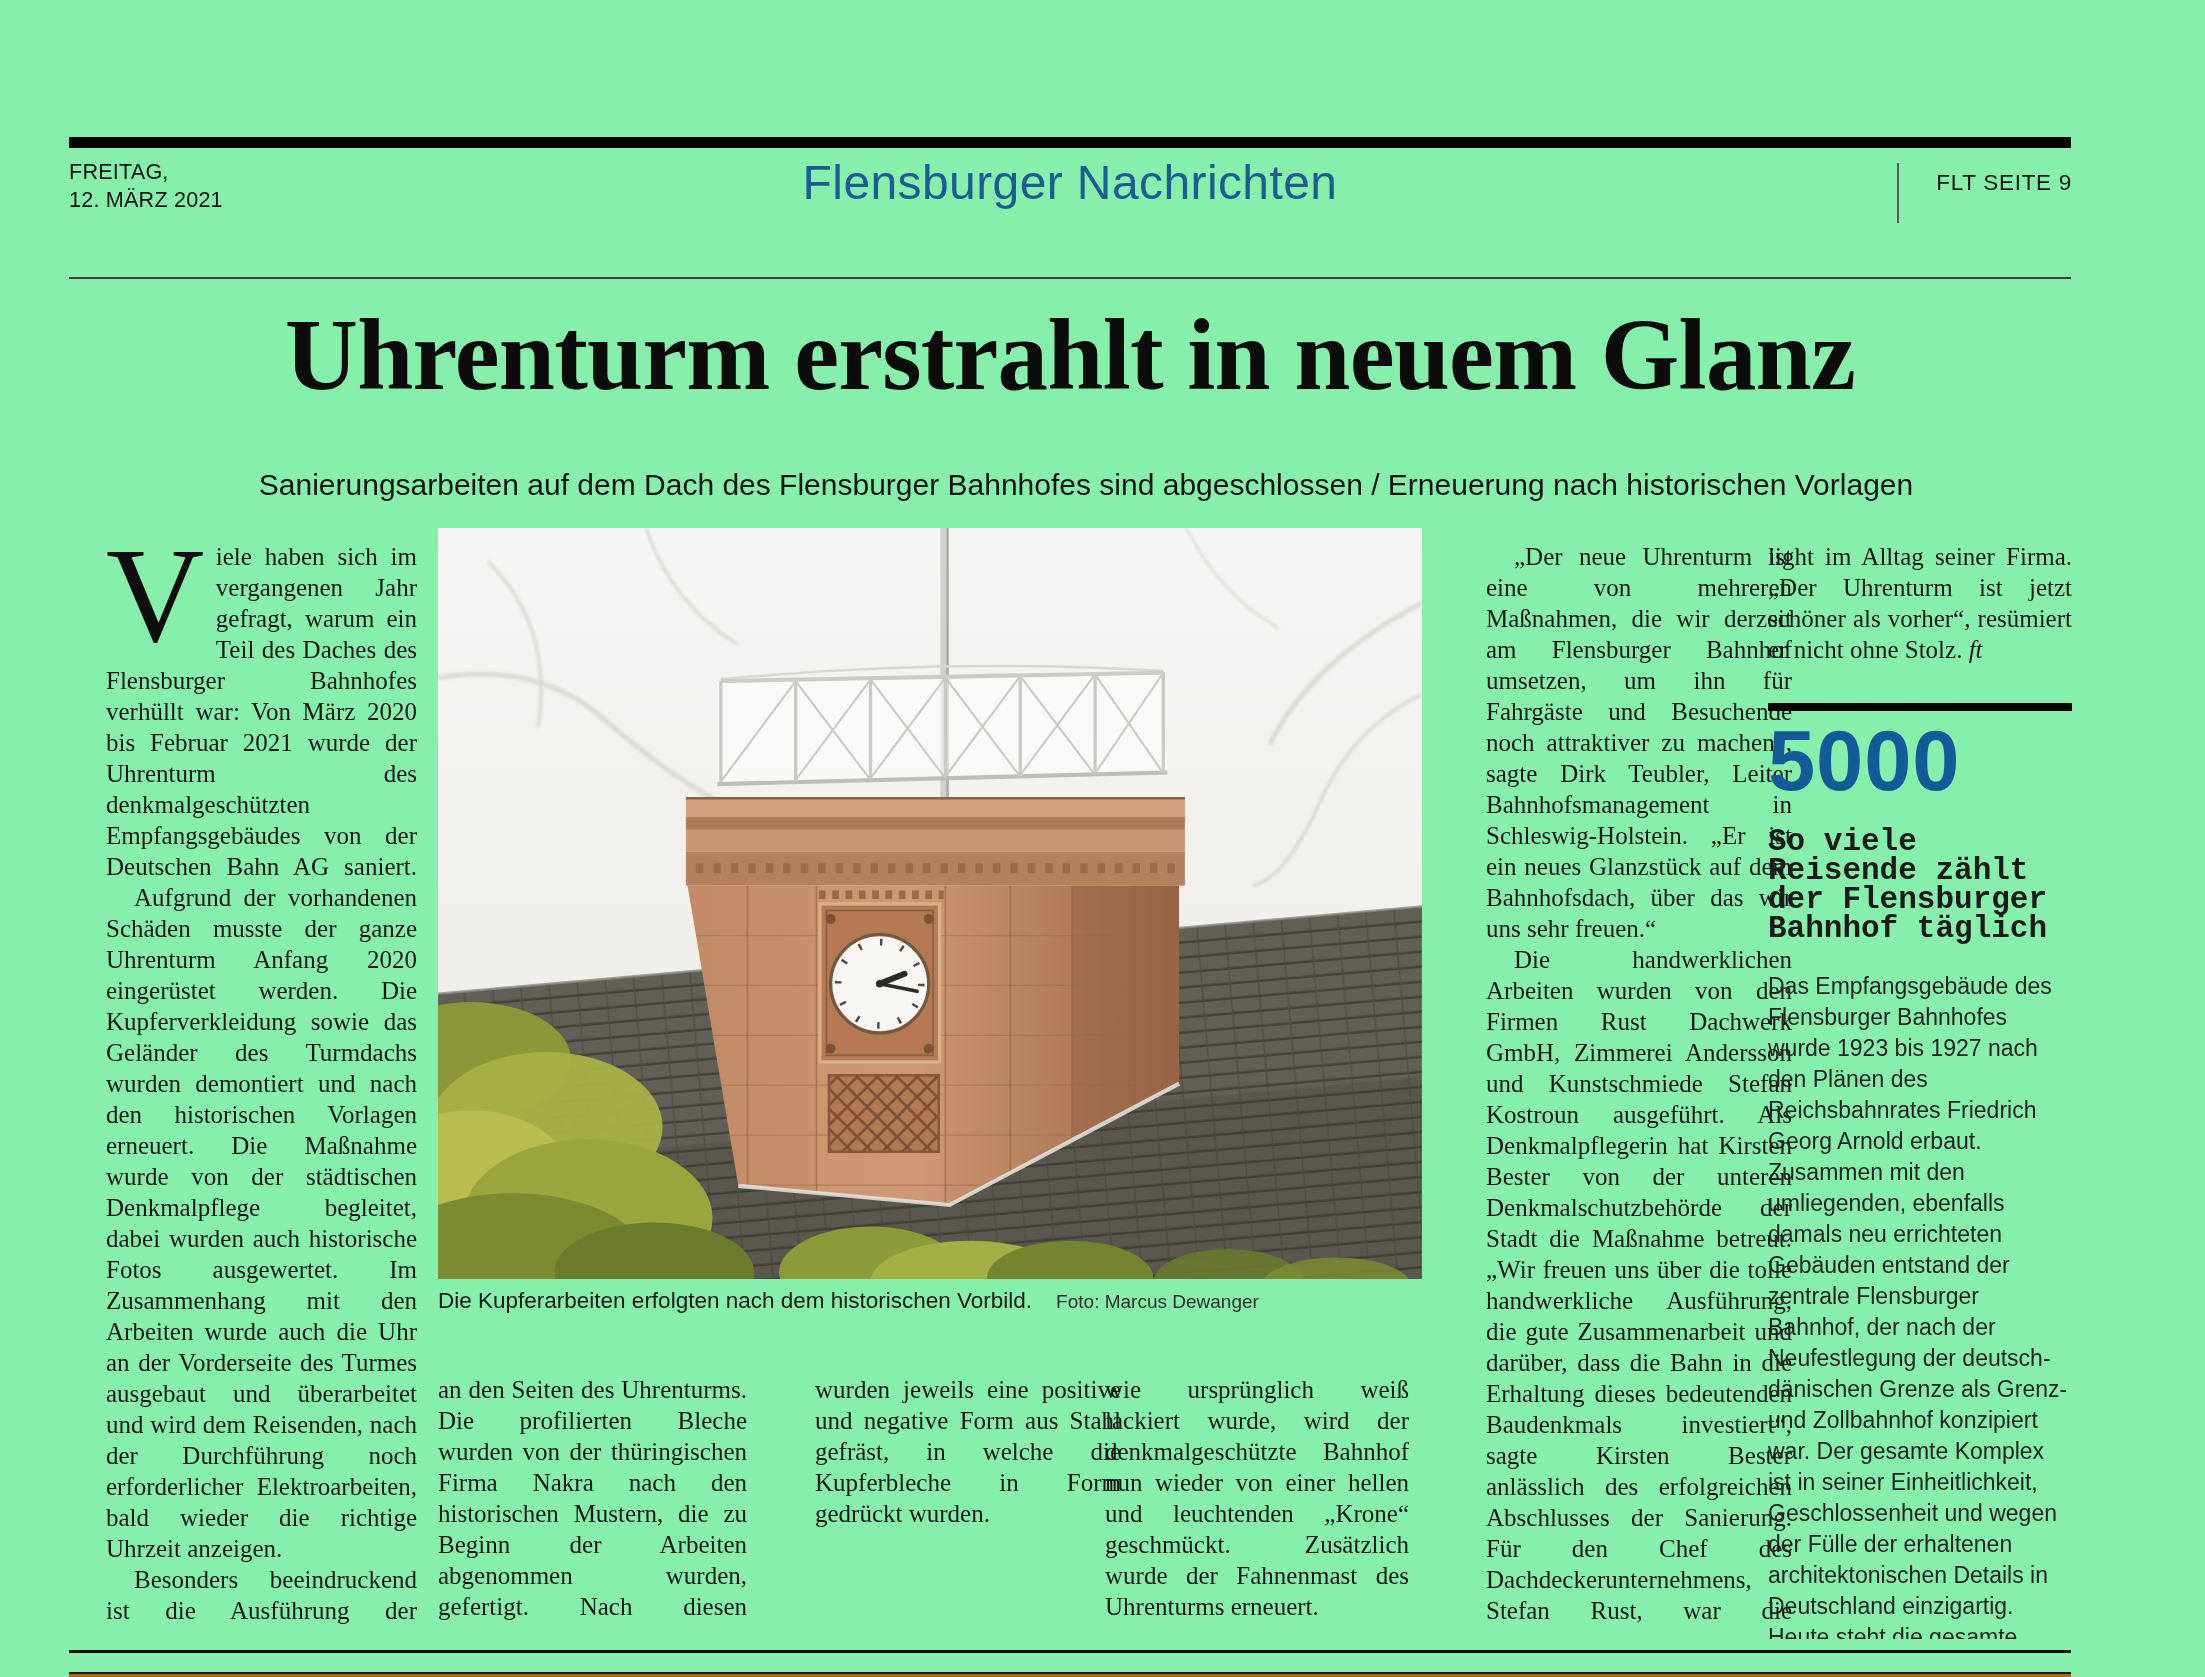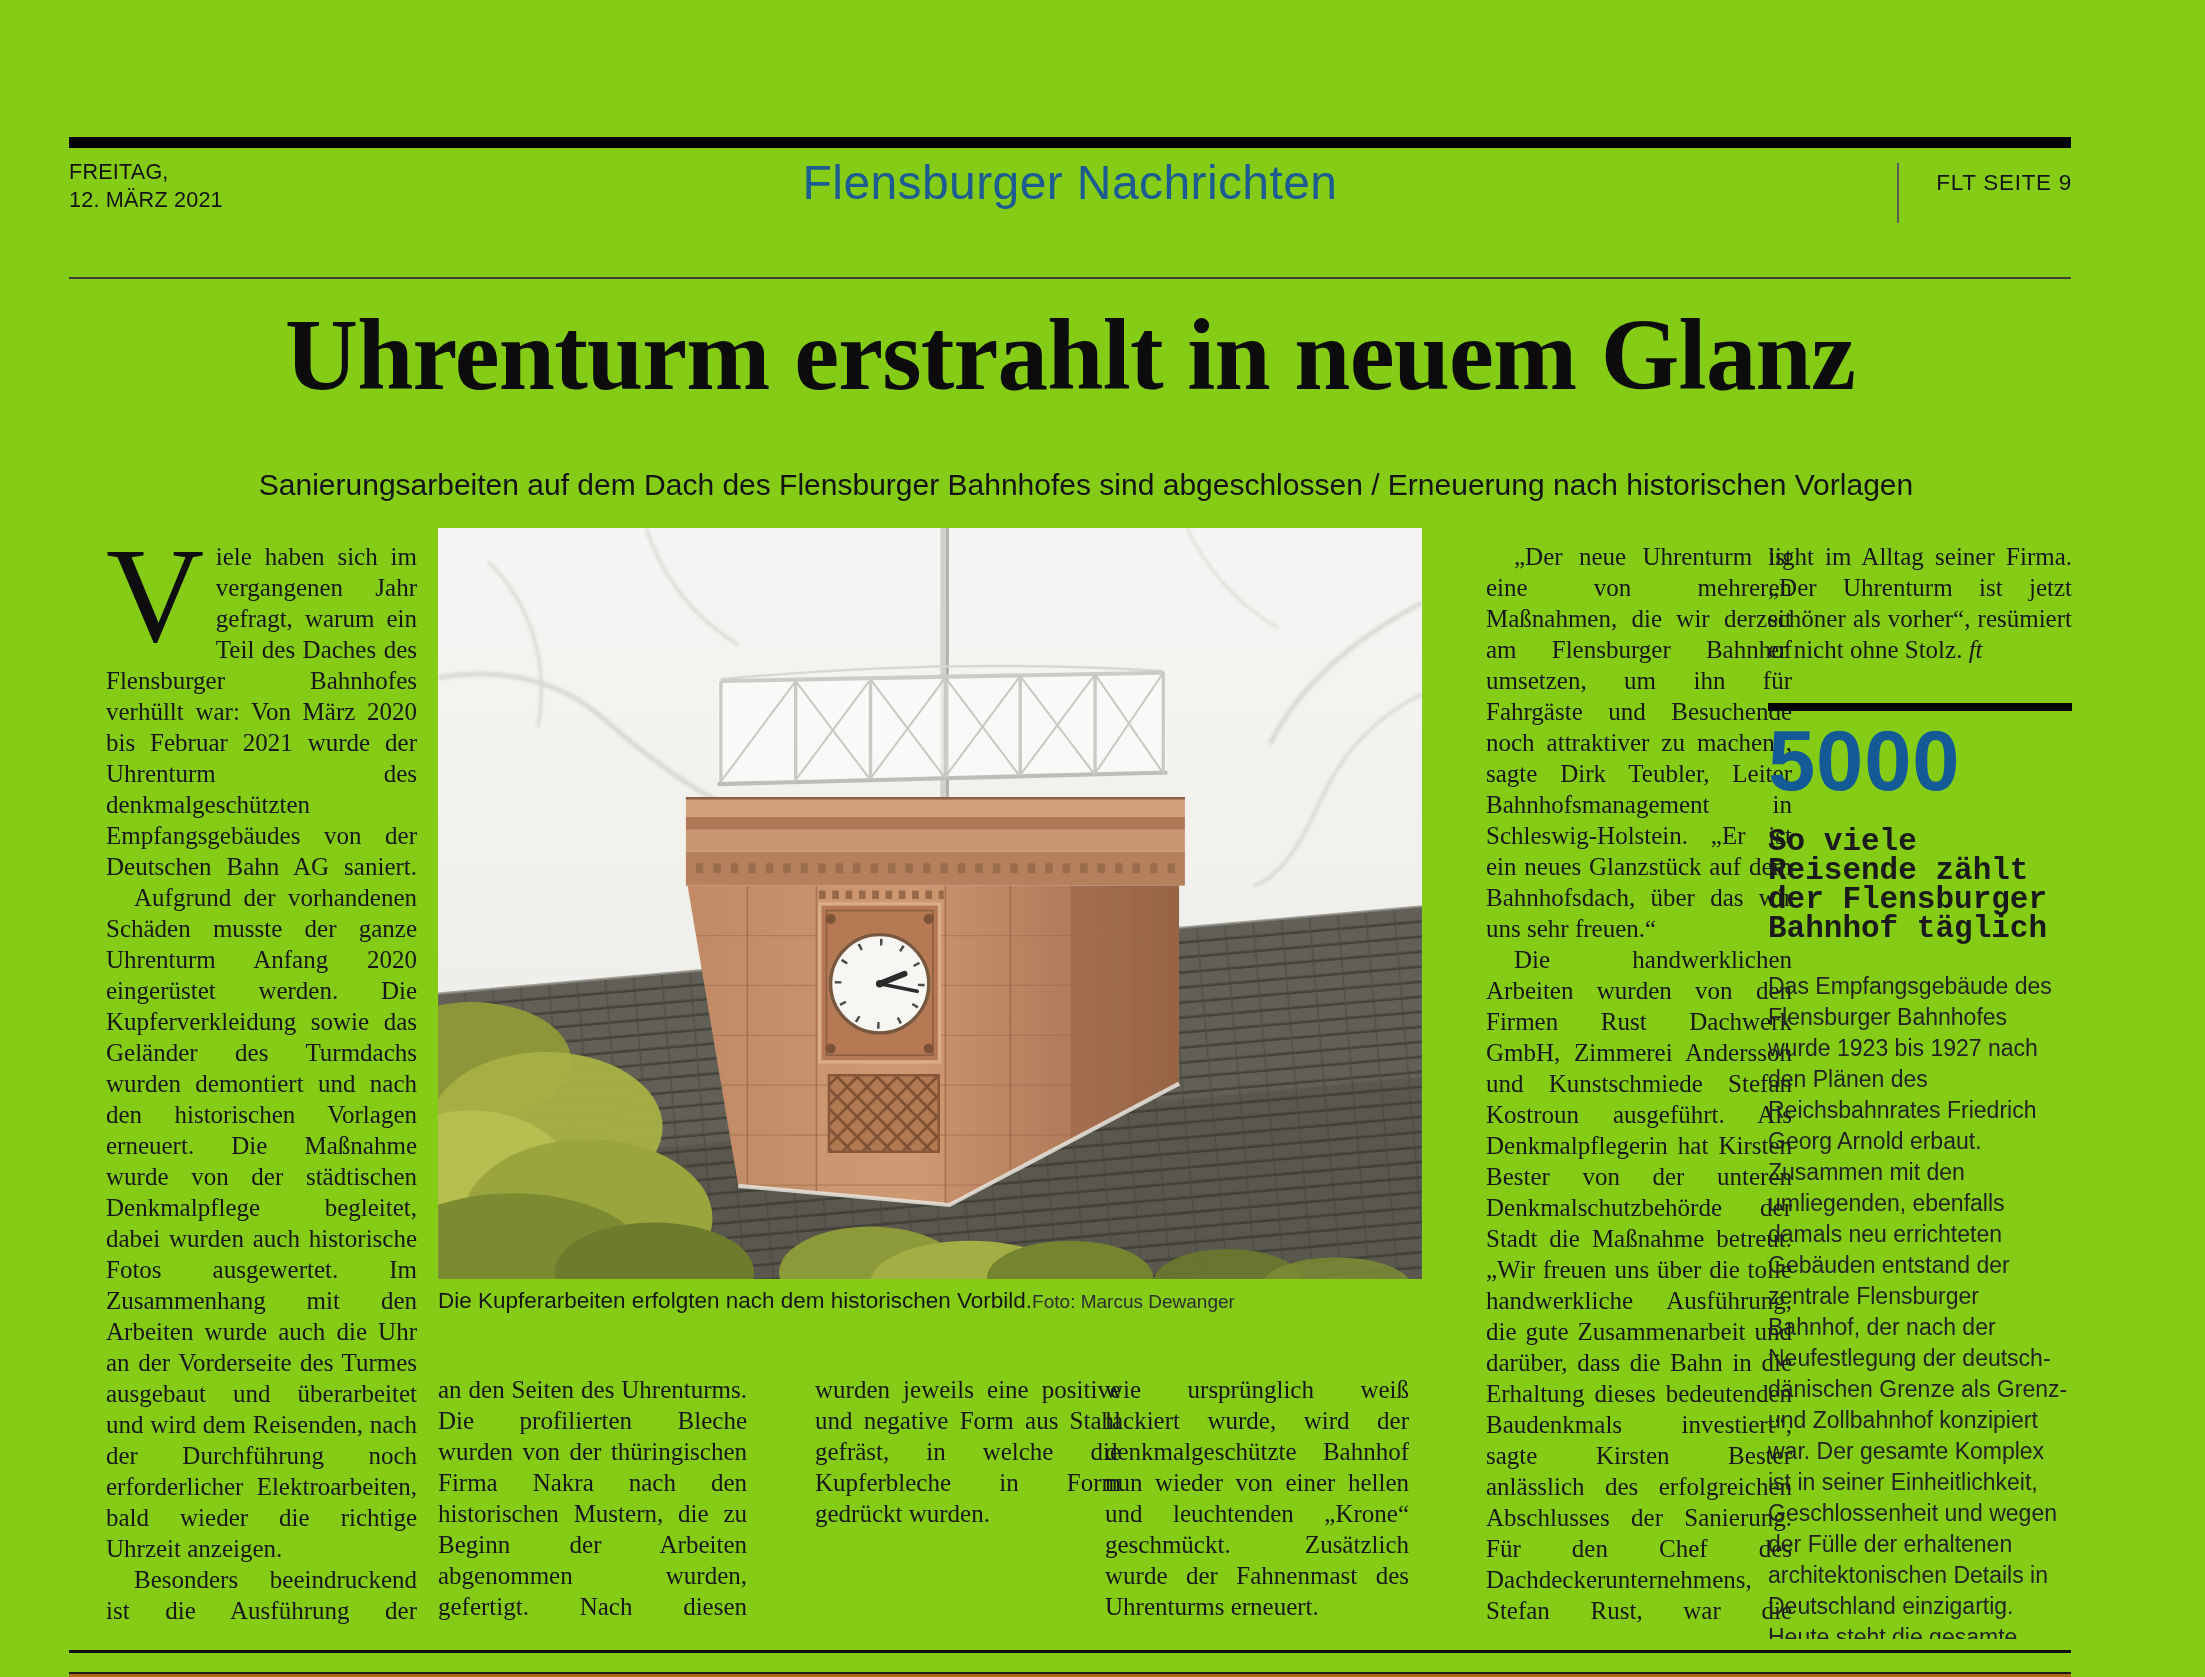--- a/index.html
+++ b/index.html
@@ -1,16 +1,16 @@
 <!DOCTYPE html>
 <html lang="de" style="font-size:13.3px"><head>
 <meta charset="utf-8">
 <style>
   html,body{margin:0;padding:0;background:#ffffff;}
-  .page{position:relative;width:2205px;height:1678px;background:#84cc16;overflow:hidden;
+  .page{position:relative;width:2205px;height:1678px;background:#86efac;overflow:hidden;
         font-family:"Liberation Serif","DejaVu Serif",serif;color:#151515;}
   .abs{position:absolute;}
 
   
   .topbar{left:69px;top:137px;width:2002px;height:10.8px;background:#000;}
   .dateblock{left:69px;top:158px;font-family:"Liberation Sans",sans-serif;
              font-size:21.6px;line-height:27.5px;color:#121212;letter-spacing:0.2px;}
   .masthead{left:69px;top:155px;width:2002px;text-align:center;
             font-family:"Liberation Sans",sans-serif;font-size:48px;font-weight:400;
             color:#1d5c90;letter-spacing:0.4px;}
@@ -41,21 +41,21 @@
   .col6{left:1768px;top:541px;width:304px;max-height:1098px;overflow:hidden;}
 
   .dropcap{float:left;font-size:136px;line-height:103px;padding:3.3px 11.6px 0 0;color:#0e0e0e;}
   .sig{font-style:italic;}
 
   
   .photo{left:438px;top:528px;width:984px;height:751px;overflow:hidden;background:#f3f2f0;}
   .caption-row{left:438px;top:1288px;width:984px;display:flex;
                align-items:baseline;font-family:"Liberation Sans",sans-serif;}
   .caption-text{font-size:22.5px;color:#161616;}
-  .caption-credit{font-size:19px;color:#2e2e2e;}
+  .caption-credit{font-size:19px;color:#2e2e2e;margin-left:24px;}
 
   
   .stat-rule{height:7.5px;background:#000;margin-top:38px;}
   .stat-number{margin-top:8.3px;font-family:"Liberation Sans",sans-serif;font-weight:700;
                font-size:85px;line-height:83px;color:#135a96;letter-spacing:0.8px;}
   .stat-title{margin-top:25px;font-family:Liberation Mono, monospace;font-weight:700;
               font-size:31px;line-height:29px;color:#1a1a1a;}
   .stat-body{margin-top:28px;font-family:"Liberation Sans",sans-serif;font-weight:400;
              font-size:23px;line-height:31px;color:#222;text-align:left;}
 

